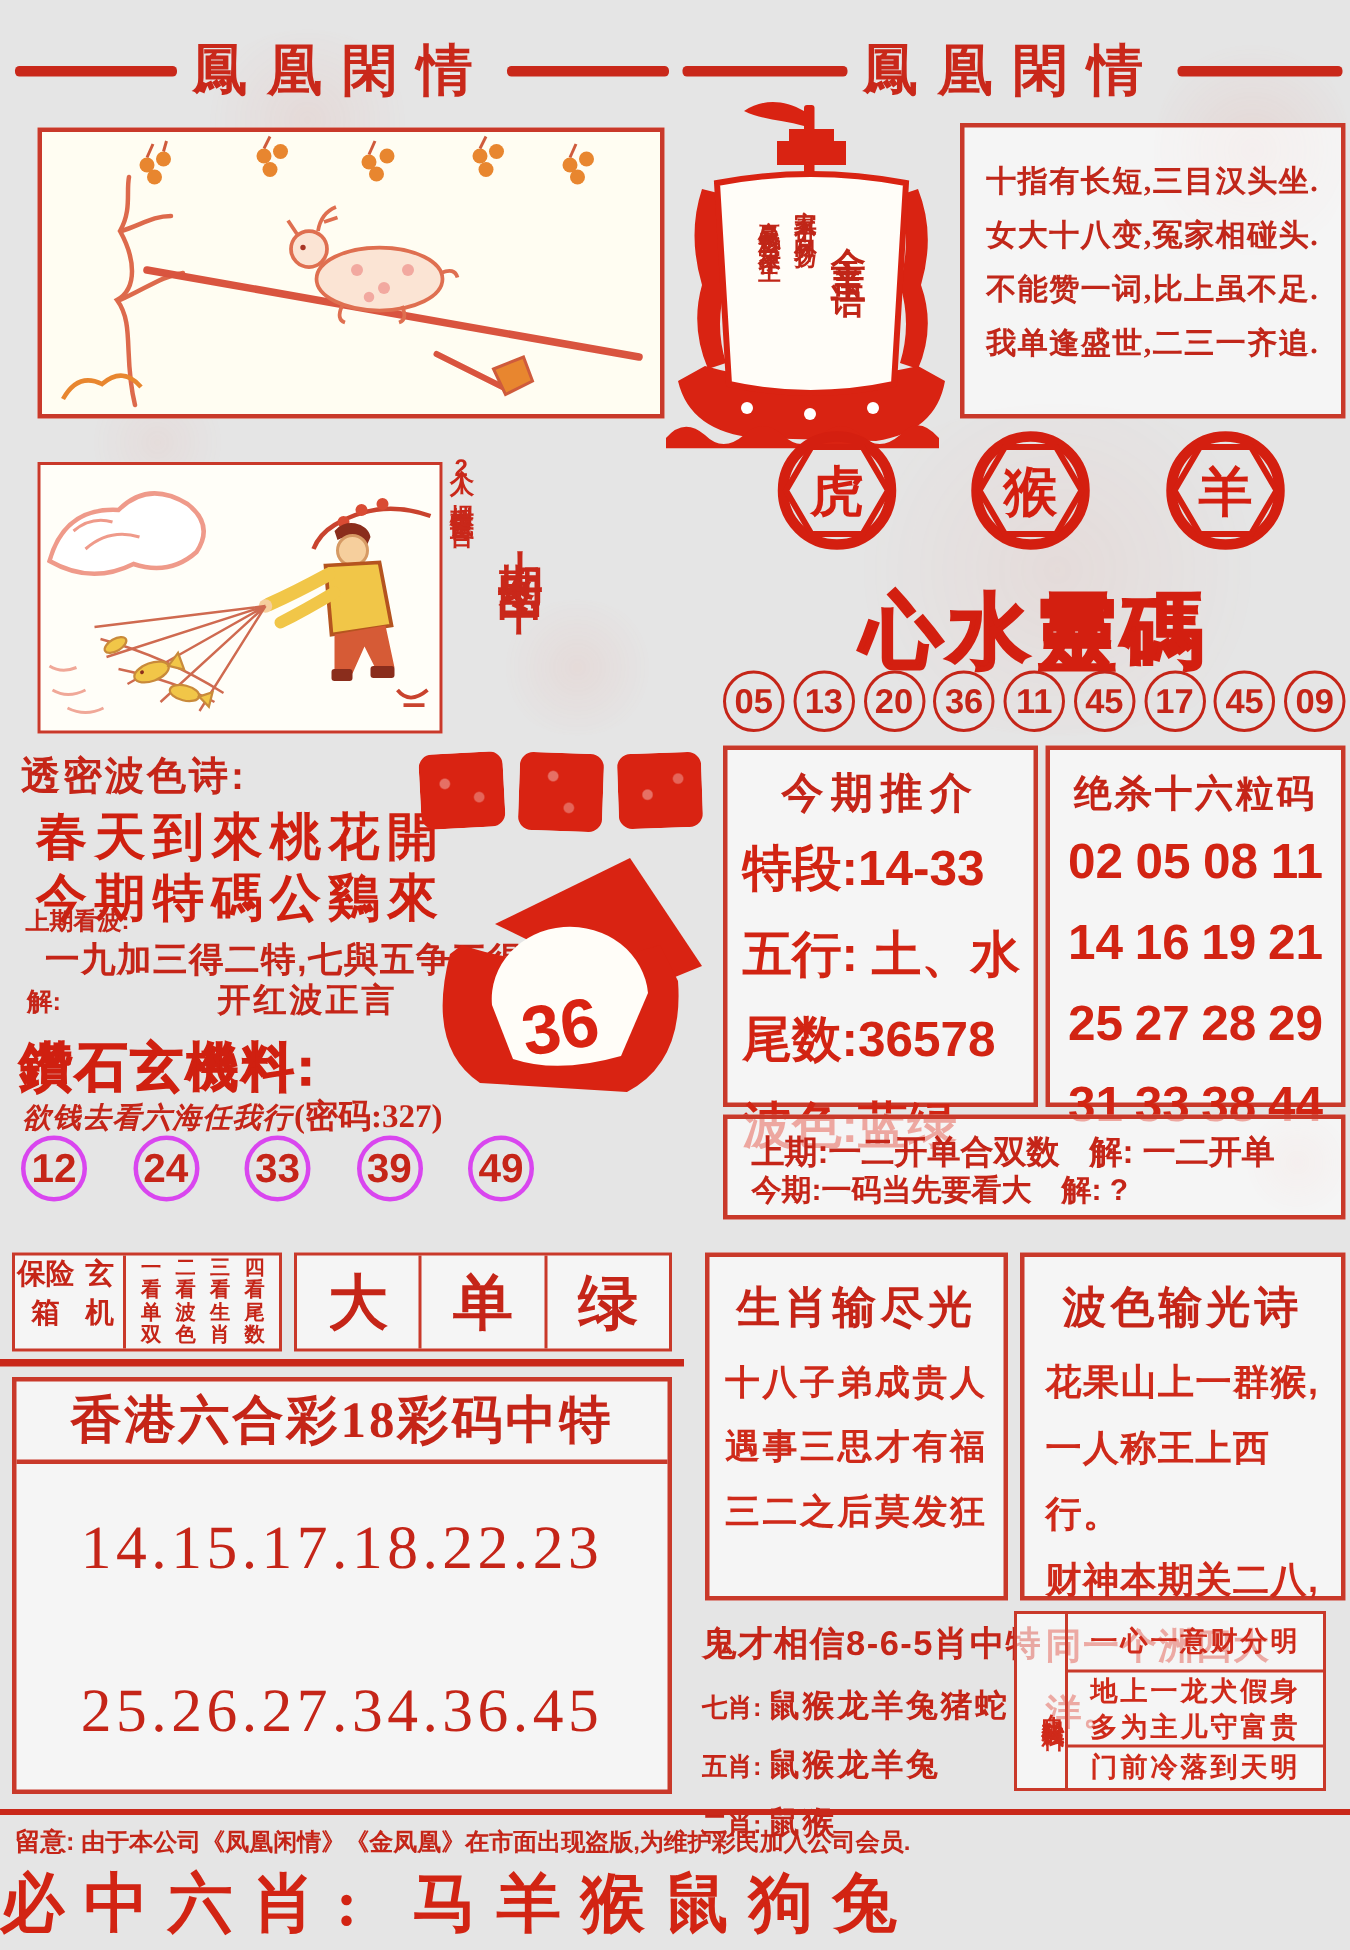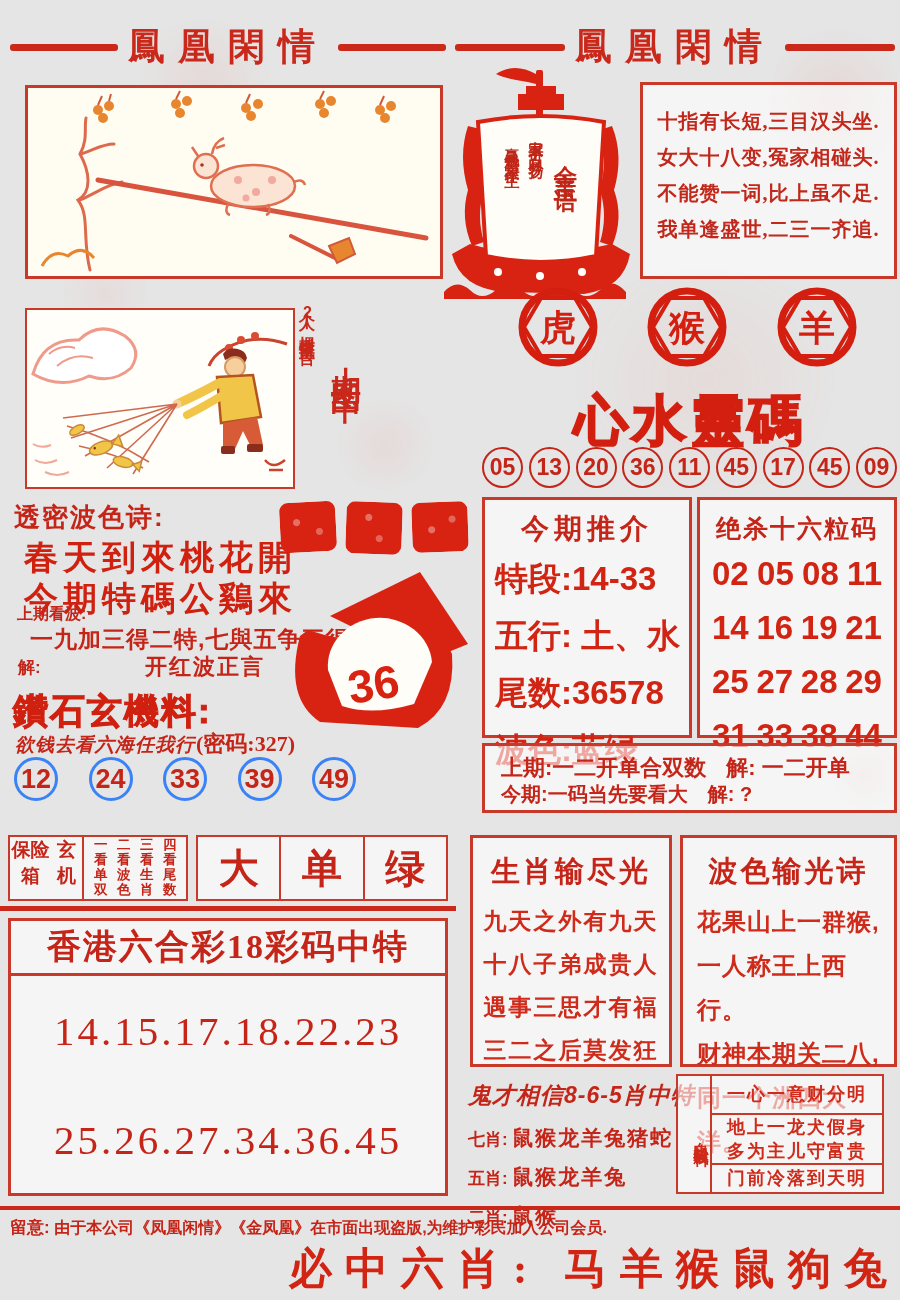--- a/index.html
+++ b/index.html
@@ -8,36 +8,36 @@
   .abs{position:absolute;}
   .ni{pointer-events:none;}
   .stain{position:absolute;border-radius:50%;opacity:.5;filter:blur(1px);}
   
   .hdr{display:flex;align-items:center;}
   .hdr .hline{flex:1;height:7px;background:#c9281a;border-radius:3px;}
   .hdr .htxt{font-family:"Liberation Serif","DejaVu Serif",serif;font-weight:900;
              font-size:37px;letter-spacing:13px;color:#c9281a;margin:0 10px;white-space:nowrap;}
   
   .rbox{position:absolute;border:3px solid #c9392a;background:rgba(255,255,255,.6);box-sizing:border-box;}
-  .center{text-align:right;}
+  .center{text-align:left;}
   
   .bt-title{font-family:"Liberation Serif","DejaVu Serif",serif;font-size:38px;font-weight:900;
             letter-spacing:8px;text-align:center;margin-top:8px;color:#c1271a;}
   .bt-line{font-family:"Liberation Serif","DejaVu Serif",serif;font-size:20px;font-weight:700;
            line-height:36px;text-align:center;letter-spacing:1px;color:#c1271a;}
   
   .vert{writing-mode:vertical-rl;text-orientation:upright;}
   
   .zcircle{position:absolute;top:287px;width:80px;height:80px;}
   .xinshui-title{font-weight:900;font-size:54px;letter-spacing:4px;color:#d31f10;
                  -webkit-text-stroke:2px #d31f10;text-align:center;}
   .numrow{display:flex;justify-content:space-between;}
   .ncirc{width:41px;height:41px;border:2.5px solid #c52518;border-radius:50%;box-sizing:border-box;
          display:flex;align-items:center;justify-content:center;font-size:23px;font-weight:600;}
-  .ncirc2{width:44px;height:44px;border:3px solid #3b82f6;border-radius:50%;box-sizing:border-box;
+  .ncirc2{width:44px;height:44px;border:3px solid #d946ef;border-radius:50%;box-sizing:border-box;
           display:flex;align-items:center;justify-content:center;font-size:27px;font-weight:600;}
   
   .box-title{font-weight:700;text-align:center;}
   .tj-row{font-size:33px;font-weight:700;line-height:57px;white-space:nowrap;padding-left:10px;color:#d22413;}
   .js-row{display:flex;justify-content:space-between;font-size:33px;font-weight:700;line-height:54px;
           padding:0 12px;color:#d22413;}
   
   .poem-line{font-weight:800;font-size:34px;letter-spacing:5px;color:#cf2010;white-space:nowrap;}
   
   .bx-cell{display:flex;flex-direction:row;justify-content:center;box-sizing:border-box;}
@@ -360,36 +360,35 @@
   <div class="rbox" style="left:8px;top:918px;width:440px;height:278px;border-width:3px;">
     <div style="border-bottom:3px solid #c9392a;height:52px;display:flex;align-items:center;justify-content:center;font-family:'Liberation Serif','DejaVu Serif',serif;font-size:34px;font-weight:700;letter-spacing:2px;">香港六合彩18彩码中特</div>
     <div style="display:flex;flex-direction:column;justify-content:space-around;height:218px;">
       <div class="hk-num">14.15.17.18.22.23</div>
       <div class="hk-num">25.26.27.34.36.45</div>
     </div>
   </div>
 
   <div class="rbox" style="left:470px;top:835px;width:202px;height:232px;">
     <div class="box-title" style="font-size:29px;letter-spacing:3px;margin-top:14px;margin-bottom:8px;">生肖输尽光</div>
-    <div class="sp-line">九天之外有九天</div>
     <div class="sp-line">十八子弟成贵人</div>
     <div class="sp-line">遇事三思才有福</div>
     <div class="sp-line">三二之后莫发狂</div>
   </div>
 
   <div class="rbox" style="left:680px;top:835px;width:217px;height:232px;">
     <div class="box-title" style="font-size:29px;letter-spacing:3px;margin-top:14px;margin-bottom:8px;">波色输光诗</div>
     <div class="bs-line">花果山上一群猴,</div>
     <div class="bs-line">一人称王上西行。</div>
     <div class="bs-line">财神本期关二八,</div>
     <div class="bs-line">同一个洲四大洋。</div>
   </div>
 
   <div class="abs" style="left:468px;top:1080px;width:230px;">
-    <div style="font-size:23px;font-weight:800;letter-spacing:1px;font-style:italic;">鬼才相信8-6-5肖中特</div>
+    <div style="font-size:23px;font-weight:800;letter-spacing:1px;">鬼才相信8-6-5肖中特</div>
     <div style="margin-top:8px;line-height:37px;white-space:nowrap;"><span class="gc-label">七肖:</span> <span class="gc-val">鼠猴龙羊兔猪蛇</span></div>
     <div style="line-height:37px;white-space:nowrap;"><span class="gc-label">五肖:</span> <span class="gc-val">鼠猴龙羊兔</span></div>
     <div style="line-height:37px;white-space:nowrap;"><span class="gc-label">二肖:</span> <span class="gc-val">鼠猴</span></div>
   </div>
 
   <div class="rbox" style="left:676px;top:1074px;width:208px;height:120px;border-width:2.5px;display:flex;">
     <div class="vert" style="width:32px;border-right:2.5px solid #c9392a;font-size:15px;font-weight:700;letter-spacing:2px;padding-top:4px;text-align:center;color:#cf2a1a;">白小姐欲钱料</div>
     <div style="flex:1;display:flex;flex-direction:column;">
       <div class="bxj-row" style="height:40px;border-bottom:2.5px solid #c9392a;text-align:center;">一心一意财分明</div>
       <div style="flex:1;display:flex;flex-direction:column;justify-content:center;border-bottom:2.5px solid #c9392a;">

